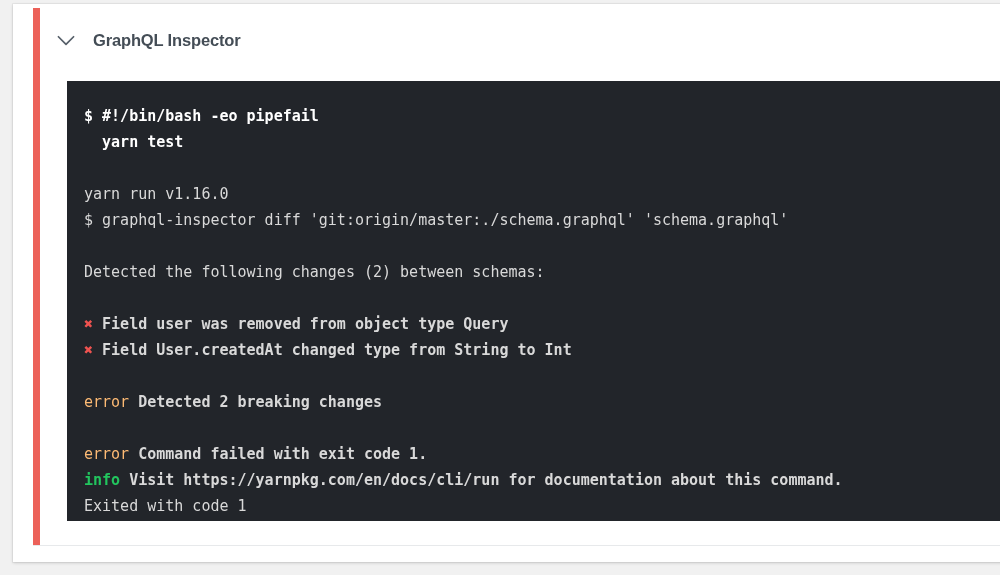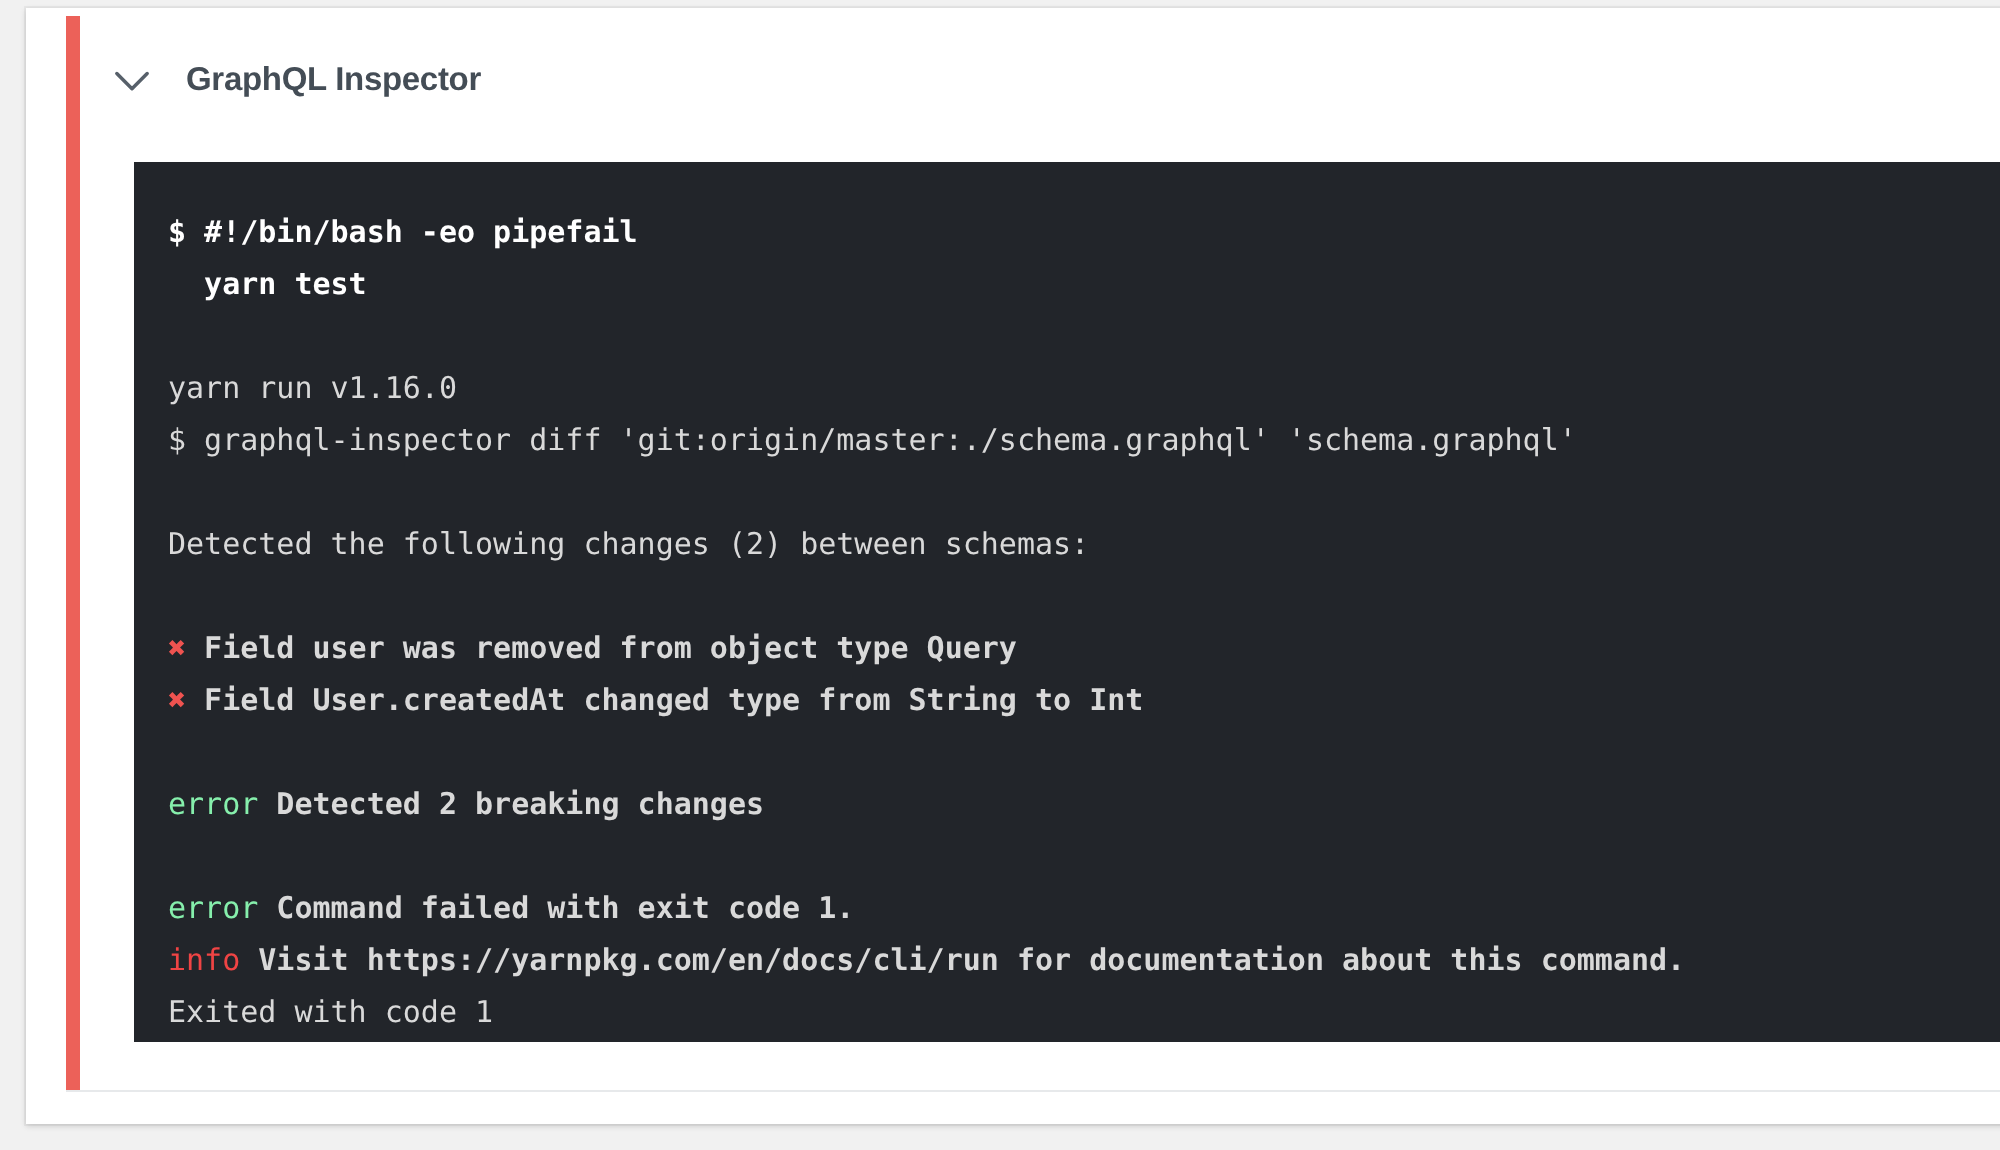--- a/index.html
+++ b/index.html
@@ -89,22 +89,22 @@
     color: #d9d9d9;
     white-space: pre;
     letter-spacing: 0;
   }
   .log-line { display: block; min-height: 26px; }
   .log-line.blank { height: 26px; }
   .log-line.cmd {
     font-weight: bold;
     color: #ffffff;
   }
-  .tok-error { color: #86efac; }
-  .tok-info  { color: #ef4444; }
+  .tok-error { color: #fdba74; }
+  .tok-info  { color: #22c55e; font-weight: bold; }
   .tok-cross { color: #ef5350; font-weight: bold; }
   .tok-text  { color: #d9d9d9; font-weight: bold; }
 
   
   #card-divider {
     position: absolute;
     left: 20px;
     top: 541px;
     width: 980px;
     height: 1px;

